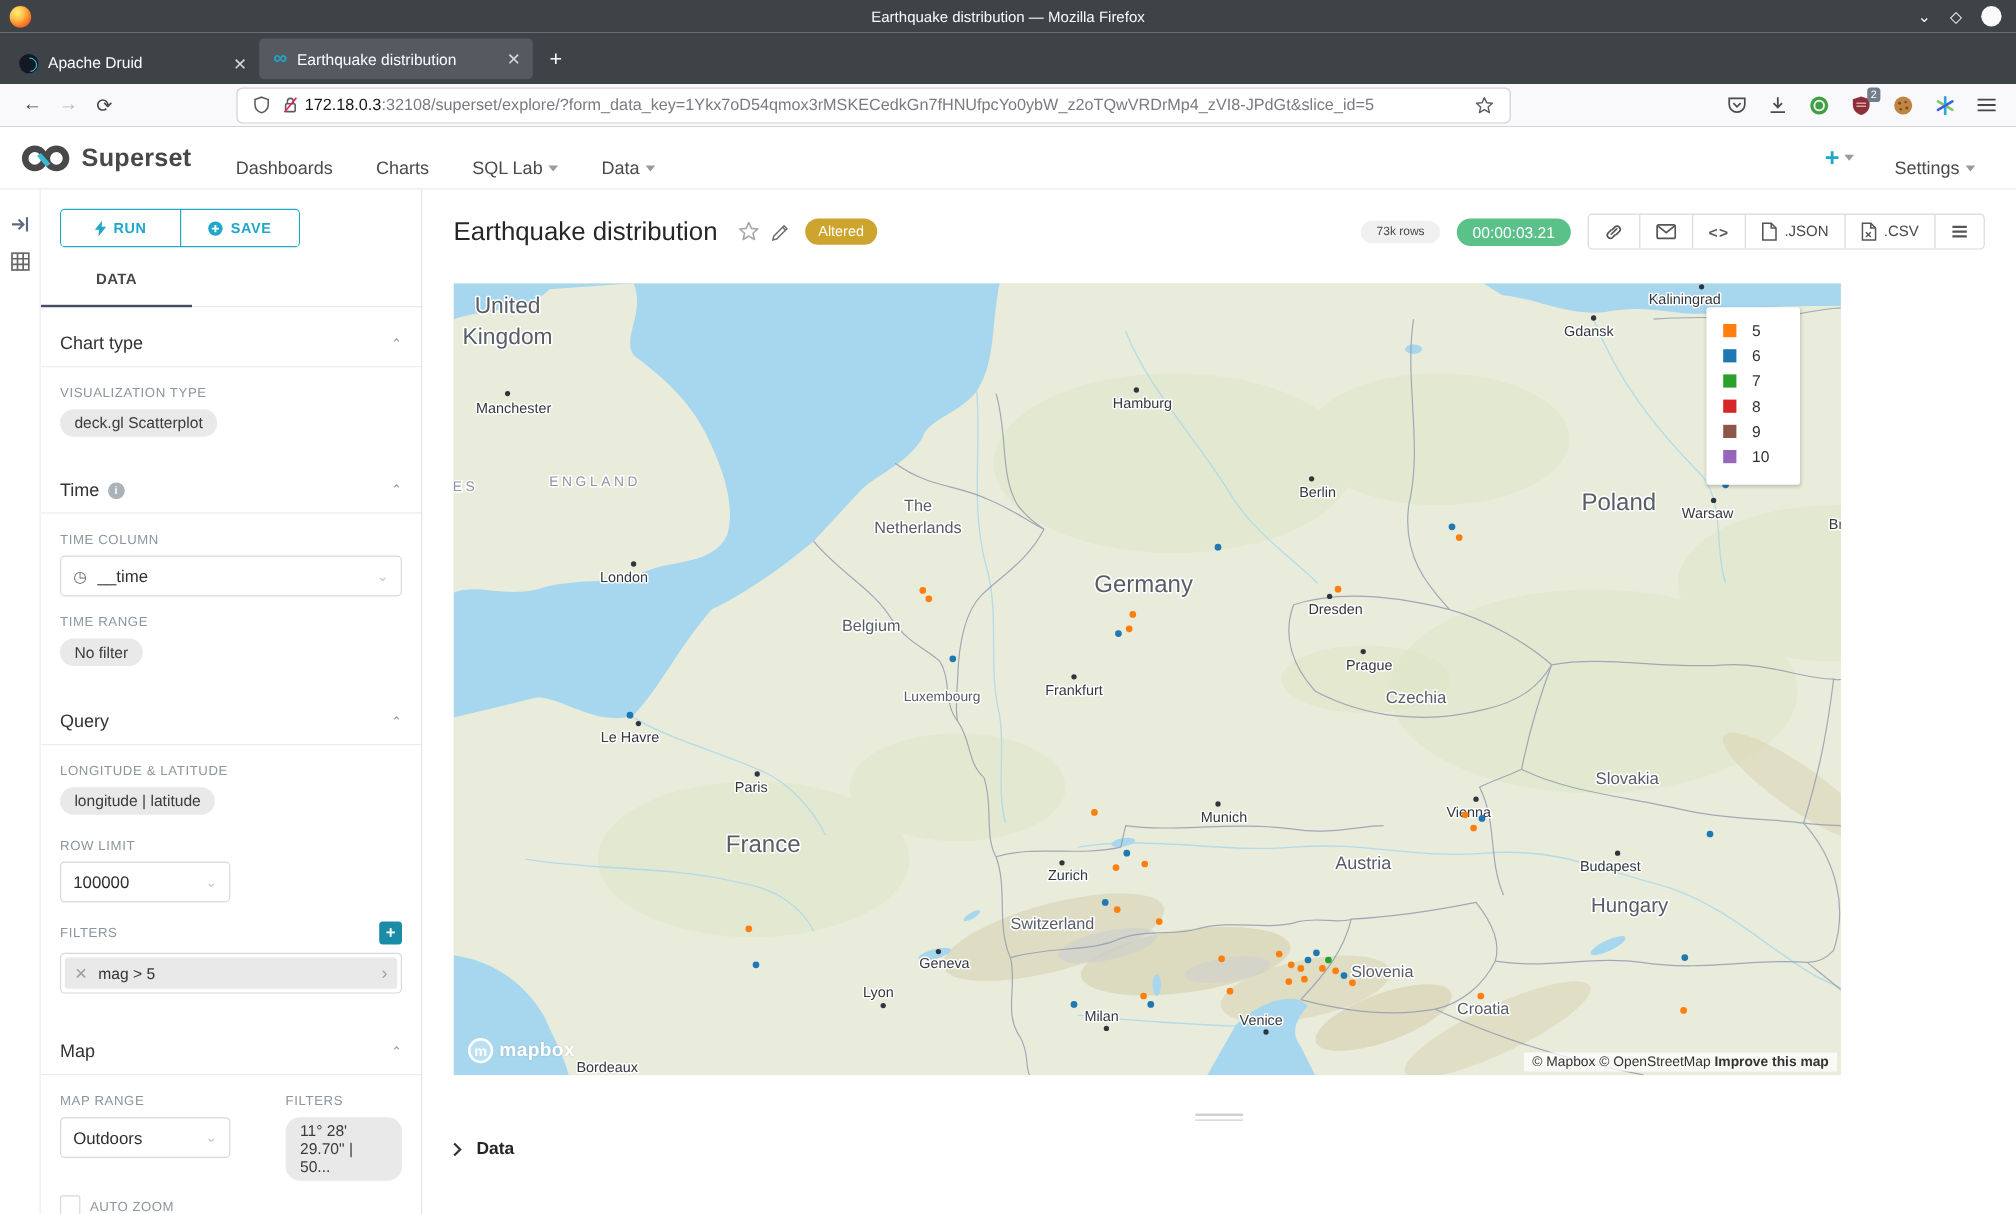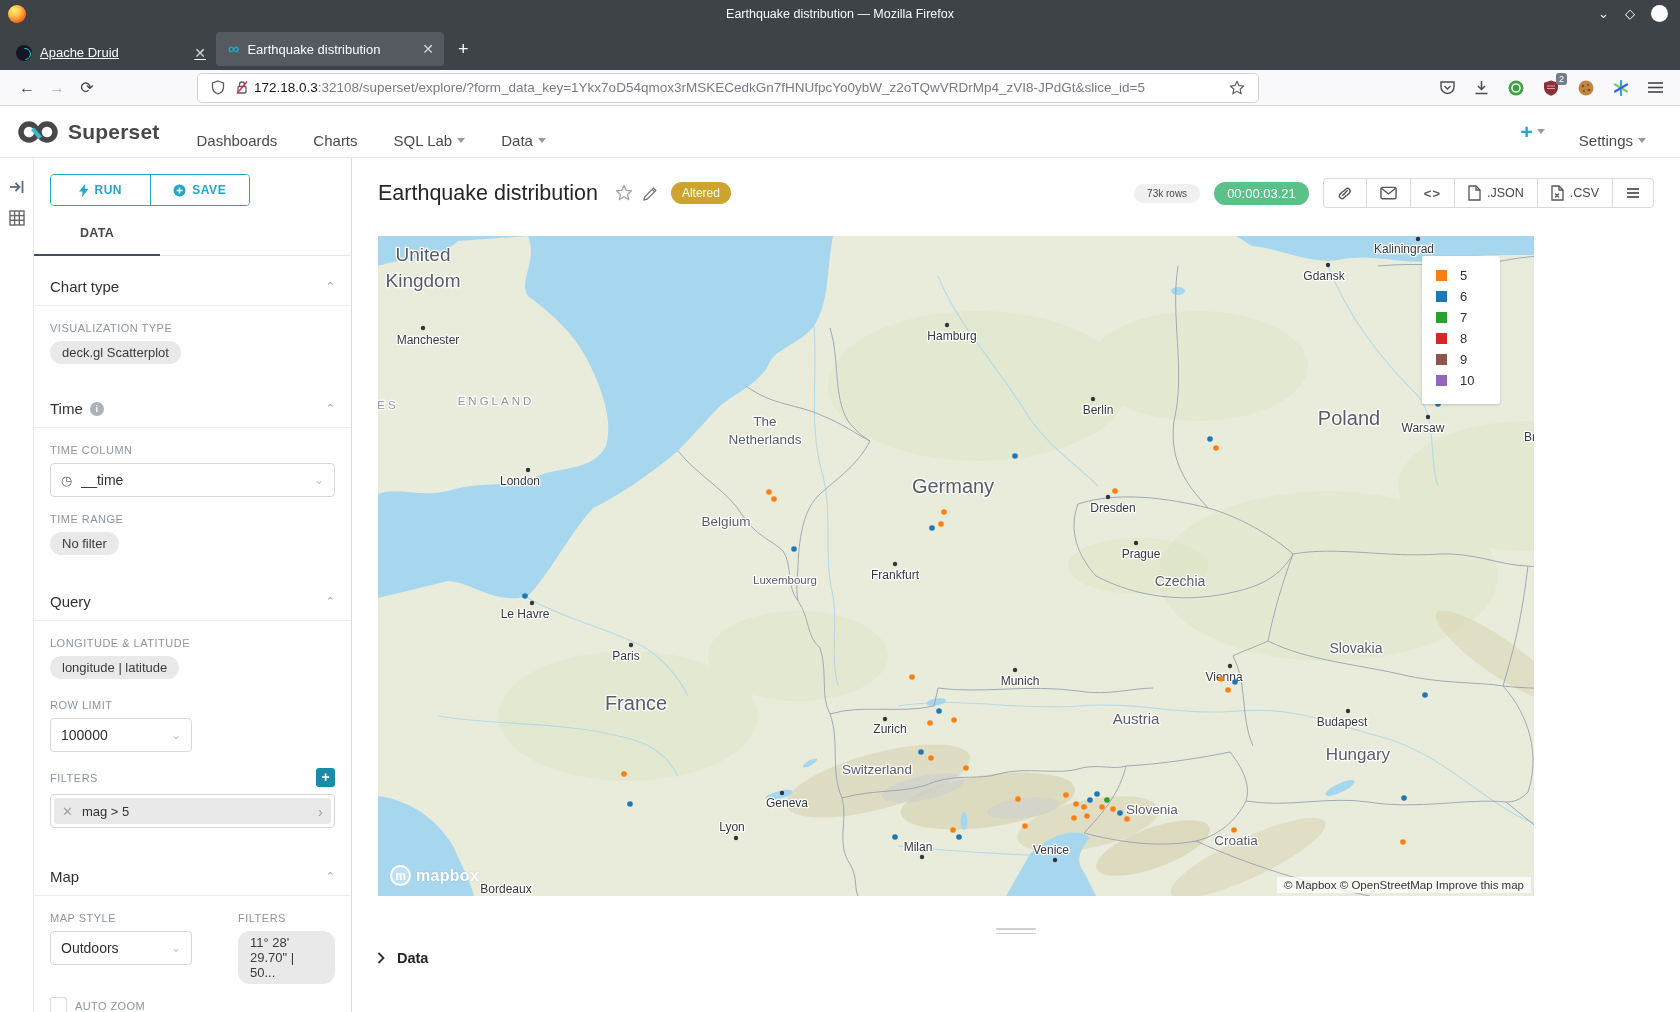--- a/index.html
+++ b/index.html
@@ -9,21 +9,21 @@
   .titlebar { height:27px; background:#3e4347; display:flex; align-items:center; position:relative; }
   .ff-logo { width:18px; height:18px; border-radius:50%; margin-left:8px;
              background:radial-gradient(circle at 35% 30%, #fff36e 0%, #ffbd4f 35%, #ff7a1c 65%, #e3306e 100%); }
   .win-title { position:absolute; left:0; right:0; text-align:center; color:#fbfbfe; font-size:12.5px; }
   .win-controls { margin-left:auto; display:flex; align-items:center; gap:16px; padding-right:12px; z-index:2; }
   .win-controls .wc { color:#fbfbfe; font-size:13px; line-height:1; }
   .wc-close { width:17px; height:17px; background:#fbfbfe; color:#3e4347; border-radius:50%; display:flex; align-items:center; justify-content:center; font-size:11px; font-weight:bold; }
 
   .tabbar { height:43px; background:#3e4347; display:flex; align-items:flex-end; padding-left:4px; }
   .tab { height:35px; display:flex; align-items:center; gap:8px; padding:0 10px 0 12px; color:#fbfbfe; font-size:13px; border-radius:4px 4px 0 0; margin-bottom:0; }
-  .tab.inactive { width:212px;text-decoration:underline; }
+  .tab.inactive { width:212px; }
   .tab.active { width:228px; background:#545a60; border-radius:4px; margin-bottom:4px; height:34px; }
   .tab .tab-close { margin-left:auto; color:#d6d6dd; font-size:14px; }
   .tab-plus { color:#fbfbfe; font-size:18px; margin-left:14px; margin-bottom:10px; }
   .druid-ico { width:16px; height:16px; border-radius:50%; background:#141823; position:relative; flex:none; }
   .druid-ico:after { content:""; position:absolute; left:3px; top:3px; width:10px; height:10px; border-radius:50%; border:1.6px solid #29c2e5; border-left-color:transparent; border-bottom-color:transparent; transform:rotate(40deg); }
   .ss-ico { color:#20a7c9; font-weight:bold; font-size:16px; line-height:1; flex:none; }
 
   .toolbar { height:36px; background:#f9f9fb; display:flex; align-items:center; border-bottom:1px solid #d4d4d8; padding:0 12px; }
   .nav-btn { font-size:16px; color:#45454c; width:30px; text-align:center; }
   .nav-btn.disabled { color:#b4b4bc; }
@@ -100,21 +100,21 @@
   .map-wrap { position:absolute; left:26px; top:78px; width:1156px; height:660px; overflow:hidden; background:#e9ecda; }
   .map-wrap svg text { font-family:"Liberation Sans", sans-serif; }
   .lbl-country { fill:#575c66; font-weight:500; paint-order:stroke; stroke:#ffffff; stroke-width:2.6px; stroke-linejoin:round; }
   .lbl-state { fill:#8f959e; letter-spacing:3px; font-size:11.5px; paint-order:stroke; stroke:#fff; stroke-width:2.4px; }
   .lbl-city { fill:#33383f; font-size:12px; paint-order:stroke; stroke:#ffffff; stroke-width:2.4px; stroke-linejoin:round; }
   .legend { position:absolute; top:20px; right:34px; width:78px; background:#fff; border-radius:2px; box-shadow:0 1px 3px rgba(0,0,0,.18); padding:12px 0 10px 14px; }
   .lg-row { display:flex; align-items:center; gap:13px; margin-bottom:6px; }
   .lg-sq { width:11px; height:11px; flex:none; }
   .lg-txt { font-size:13px; color:#323232; }
   .attrib { position:absolute; right:3px; bottom:3px; background:rgba(255,255,255,.72); font-size:11.5px; color:#333; padding:2px 7px; white-space:nowrap; }
-  .attrib b { font-weight:normal; }
+  .attrib b { font-weight:bold; }
   .mb-logo { position:absolute; left:12px; bottom:10px; display:flex; align-items:center; gap:5px; }
   .mb-circle { width:21px; height:21px; border:2px solid #fff; border-radius:50%; background:rgba(255,255,255,.25); position:relative; }
   .mb-circle:after { content:"m"; position:absolute; left:0; right:0; top:0; text-align:center; color:#fff; font-size:12px; font-weight:bold; line-height:19px; }
   .mb-word { color:#fff; font-size:16px; font-weight:bold; letter-spacing:.3px; text-shadow:0 0 2px rgba(0,0,0,.15); }
 
   
   .drag-handle { position:absolute; left:calc(50% - 20px); top:770px; width:40px; }
   .drag-handle div { height:1.5px; background:#cfcfcf; border-radius:1px; margin-bottom:3px; }
   .data-collapse { position:absolute; left:24px; top:792px; display:flex; align-items:center; gap:11px; }
   .data-label { font-size:14.5px; font-weight:bold; color:#262626; }
@@ -361,21 +361,21 @@
       </div>
 
       
       <div class="sec-head" style="margin-top:18px">
         <span>Map</span>
           <span class="chev">⌃</span>
       </div>
       <hr class="sec-rule">
       <div class="two-col">
         <div class="c1">
-          <div class="ctl-label">MAP STYLE</div>
+          <div class="ctl-label">MAP RANGE</div>
           <div class="select">
             <span>Outdoors</span>
             <span class="sel-chev">⌄</span>
           </div>
         </div>
         <div class="c2">
           <div class="ctl-label">FILTERS</div>
           <span class="pill">11° 28' 29.70" | 50...</span>
         </div>
       </div>

